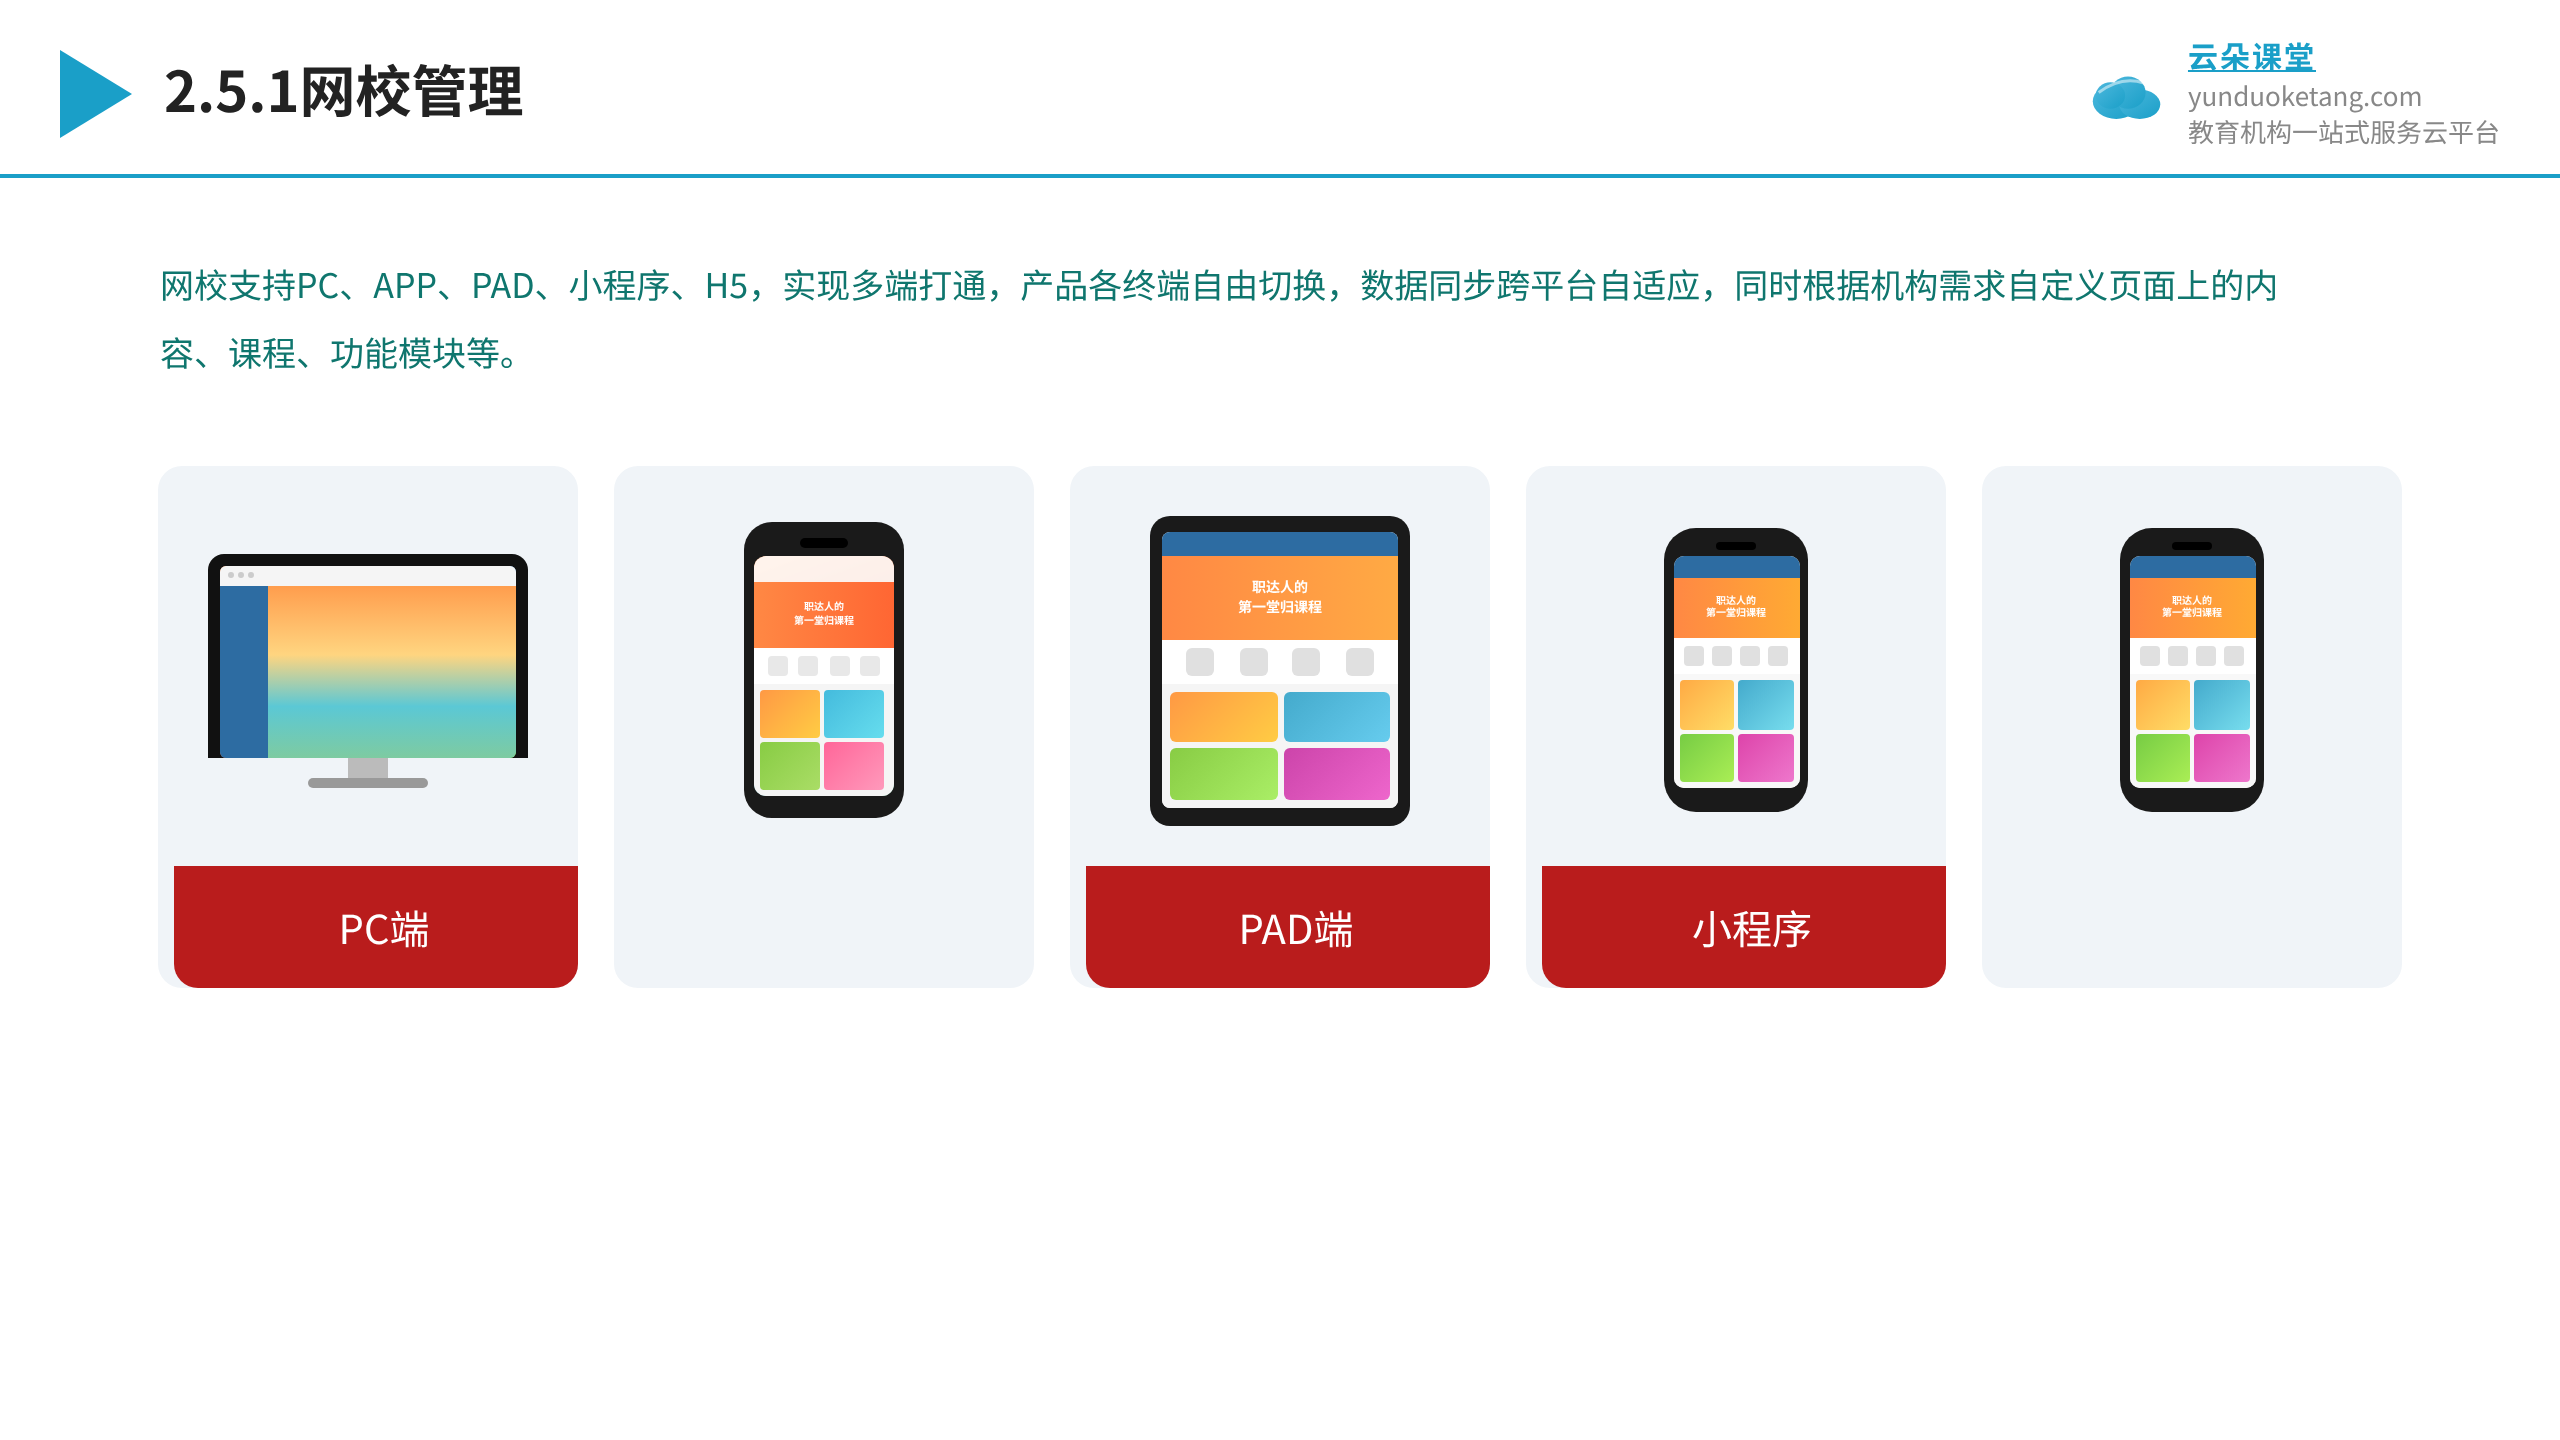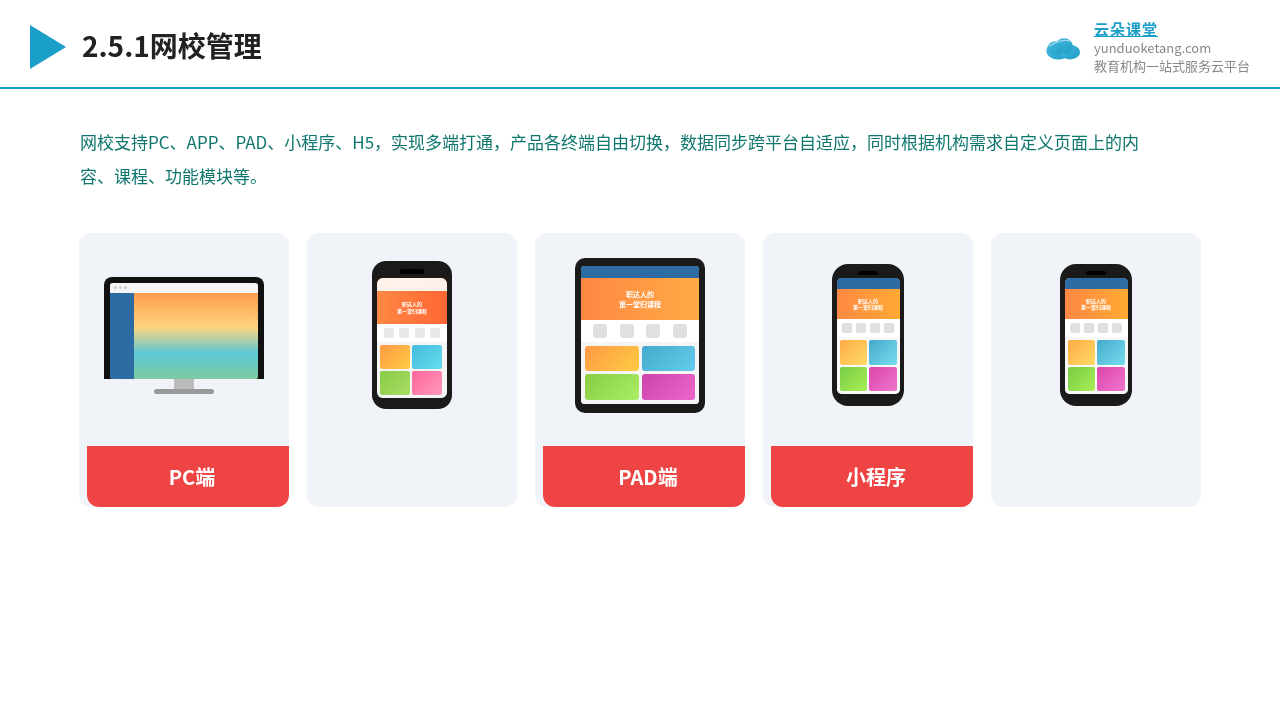--- a/index.html
+++ b/index.html
@@ -89,38 +89,37 @@
 
     .card {
       background: #f0f4f8;
       border-radius: 12px;
       width: 210px;
       flex-shrink: 0;
       overflow: hidden;
       display: flex;
       flex-direction: column;
       align-items: center;
-      gap: 13px;
     }
 
     .card-image-area {
       width: 100%;
       height: 200px;
       display: flex;
       align-items: center;
       justify-content: center;
       padding: 16px 12px 12px 12px;
     }
 
     .card-label {
       width: 100%;
-      background: #ef4444;
+      background: #b91c1c;
       color: white;
       font-size: 20px;
-      font-weight: 700;
+      font-weight: 400;
       text-align: center;
       padding: 16px 0;
       border-radius: 0 0 12px 12px;
       margin-left: 16px;
     }
 
     
     
     .pc-monitor {
       display: flex;

